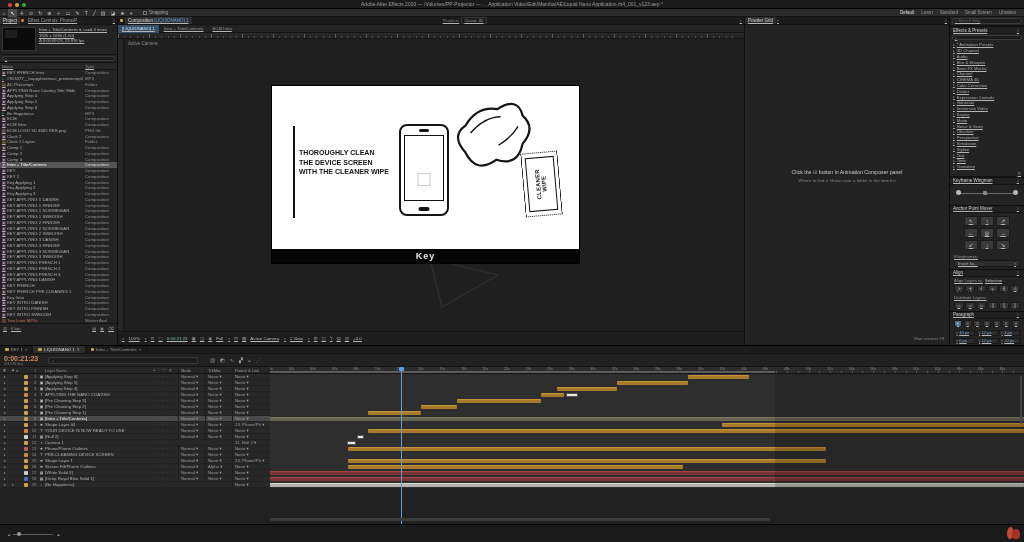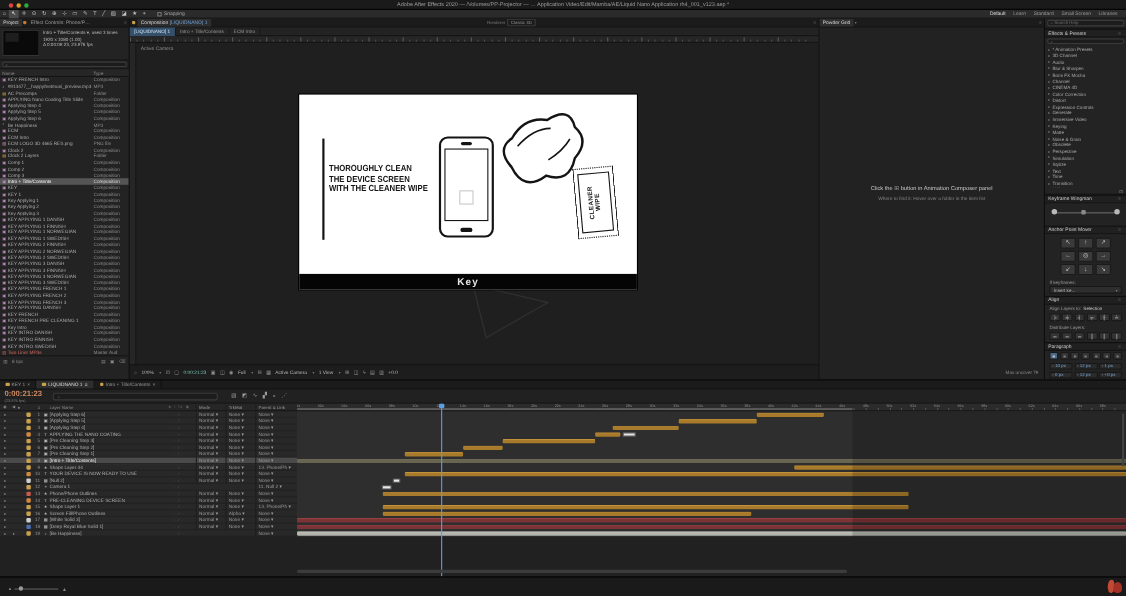--- a/index.html
+++ b/index.html
@@ -15,21 +15,21 @@
   #toolbar{left:0;top:9px;width:1024px;height:8px;background:#2b2b2b;border-bottom:1px solid #141414;display:flex;align-items:center;}
   .tool{font-size:5px;color:#c2c2c2;padding:0 2.5px;height:8px;line-height:8px;}
   .tool.active{background:#4b4b4b;color:#fff;}
   #snap{display:flex;align-items:center;margin-left:8px;font-size:4.5px;color:#a8a8a8;gap:2px;}
   #snapbox{width:4px;height:4px;border:1px solid #777;background:#222;}
   #workspaces{margin-left:auto;display:flex;gap:7px;margin-right:8px;}
   .ws{font-size:4.5px;color:#9a9a9a;}
   .ws.wsactive{color:#e0e0e0;}
   
   #main{left:0;top:17px;width:1024px;height:328px;display:flex;}
-  .panel{position:relative;background:#232323;border-right:1px solid #0d0d0d;height:100%;}
+  .panel{position:relative;background:#232323;border-right:1px solid #0d0d0d;height:100%;text-decoration:underline;}
   .ptabrow{height:8px;background:#1b1b1b;display:flex;align-items:center;font-size:4.5px;color:#9c9c9c;border-bottom:1px solid #141414;white-space:nowrap;overflow:hidden;}
   .ptab{padding:0 3px;height:8px;line-height:8px;}
   .ptab.on{background:#2e2e2e;color:#d8d8d8;}
   .menuglyph{margin-left:auto;padding-right:2px;color:#777;font-size:4px;}
   
   #project{width:118px;}
   #pinfo{display:flex;gap:3px;padding:2px;height:30px;border-bottom:1px solid #141414;}
   #pthumb{width:34px;height:24px;background:#0a0a0a;border:1px solid #333;position:relative;}
   #pthumb:after{content:"";position:absolute;left:2px;top:2px;width:12px;height:8px;background:#1e1e1e;}
   .pinfotext{font-size:4.2px;line-height:5.5px;color:#b9b9b9;white-space:nowrap;overflow:hidden;}

